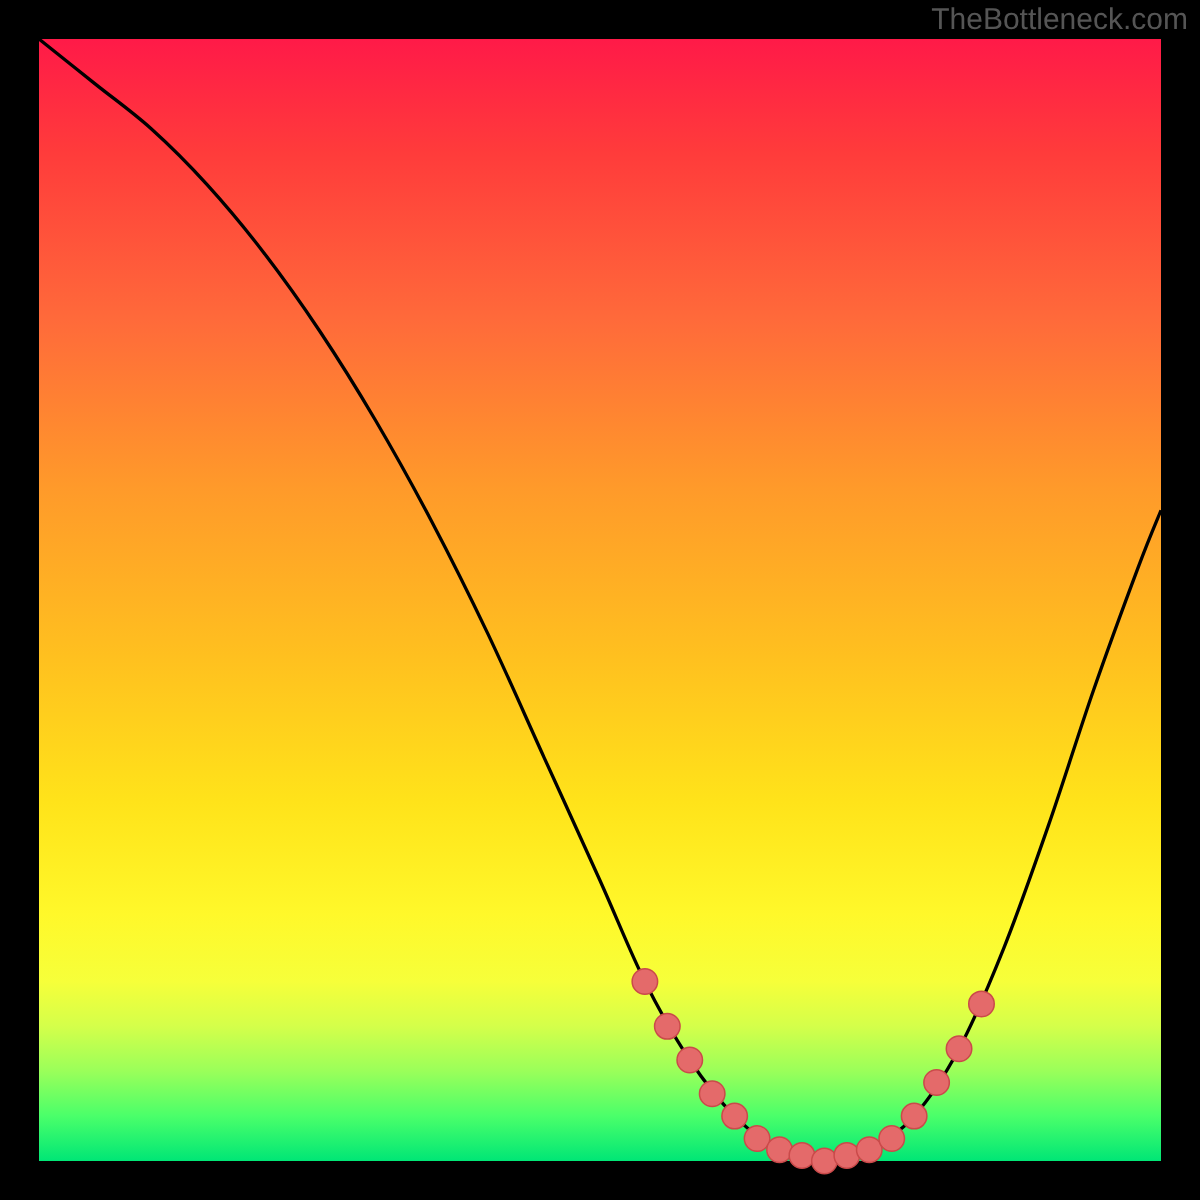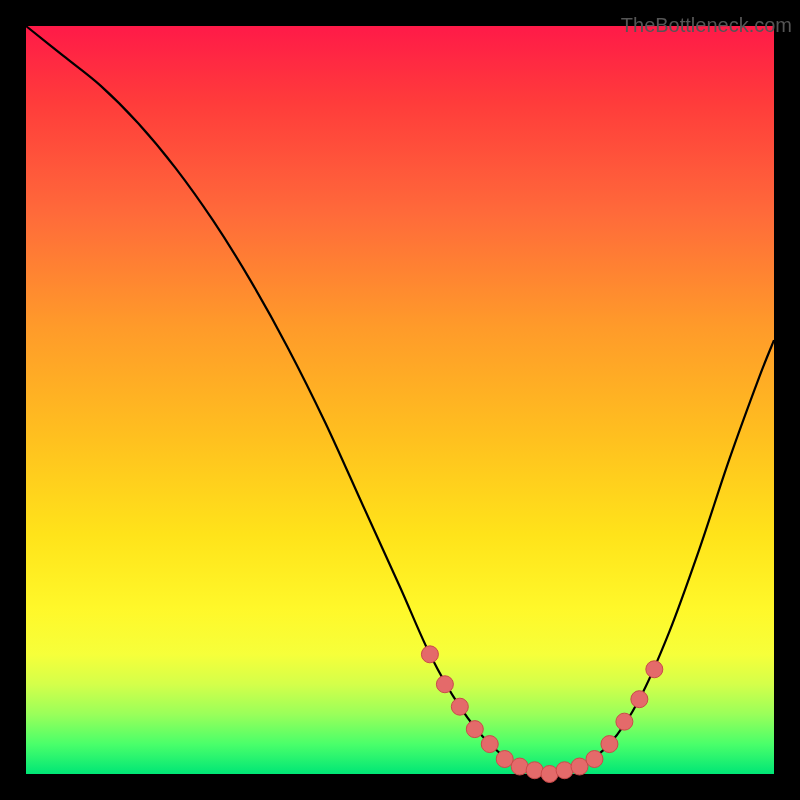--- a/index.html
+++ b/index.html
@@ -6,21 +6,21 @@
   body {
     width: 800px;
     height: 800px;
     background: #000;
     position: relative;
     font-family: Arial, sans-serif;
     overflow: hidden;
   }
   .watermark {
     position: absolute;
-    top: 14px;
+    top: 2px;
     right: 8px;
     color: #555;
     font-size: 20px;
     font-weight: 500;
     z-index: 10;
   }
   .plot-area {
     position: absolute;
     left: 26px;
     top: 26px;

